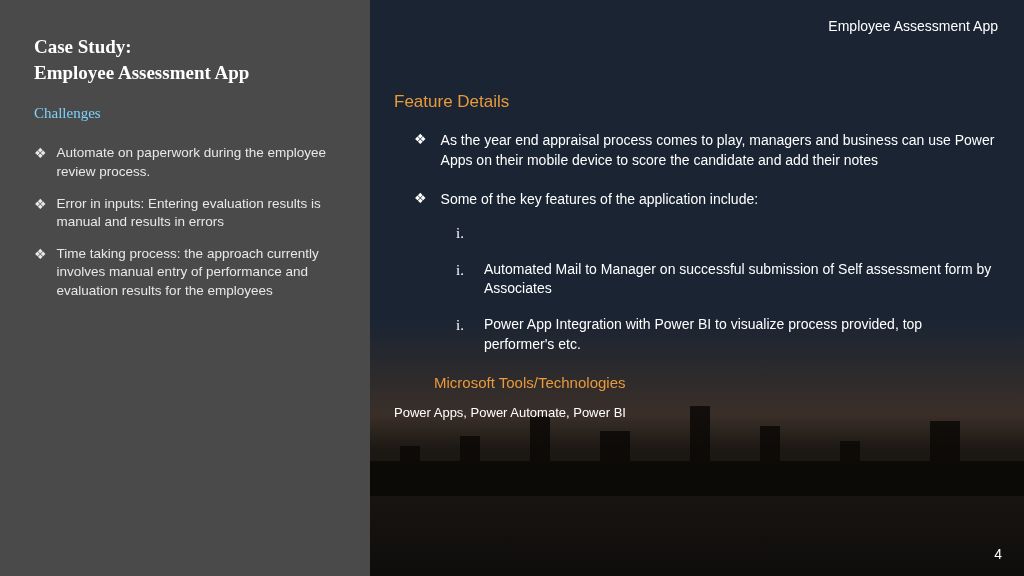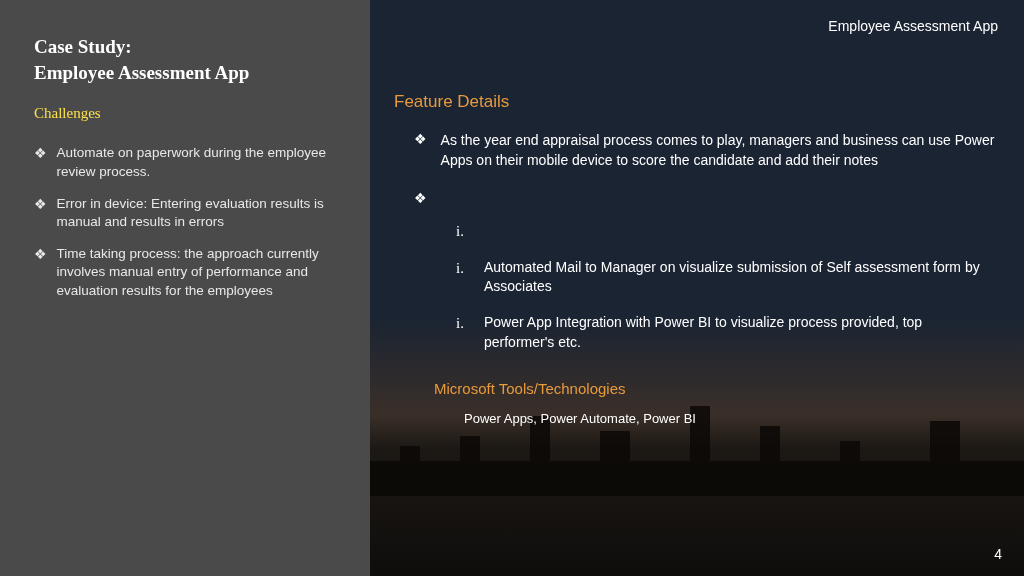--- a/index.html
+++ b/index.html
@@ -20,21 +20,21 @@
   .sidebar-title {
     font-family: Georgia, 'Times New Roman', serif;
     font-weight: bold;
     font-size: 19px;
     line-height: 1.35;
     color: #ffffff;
     margin-bottom: 20px;
   }
   .challenges-heading {
     font-family: Georgia, 'Times New Roman', serif;
-    color: #fde047;
+    color: #7dd3fc;
     font-size: 15px;
     margin-bottom: 22px;
   }
   .challenge-list {
     list-style: none;
   }
   .challenge-item {
     display: flex;
     align-items: flex-start;
     margin-bottom: 14px;
@@ -111,27 +111,26 @@
   }
   .roman {
     flex: 0 0 auto;
     width: 28px;
     font-family: Georgia, serif;
     font-size: 15px;
   }
   .tools-heading {
     color: #e89a3c;
     font-size: 15px;
-    margin-top: 28px;
+    margin-top: 20px;
     margin-left: 40px;
     margin-bottom: 14px;
   }
   .tools-text {
     font-size: 13px;
-    margin-left: 70px;
     color: #ffffff;
   }
   .page-number {
     position: absolute;
     bottom: 14px;
     right: 22px;
     font-size: 14px;
     color: #ffffff;
   }
 </style>
@@ -144,21 +143,21 @@
     <div>Employee Assessment App</div>
   </div>
   <div class="challenges-heading">Challenges</div>
   <ul class="challenge-list">
     <li class="challenge-item">
       <span class="diamond-bullet">❖</span>
       <span>Automate on paperwork during the employee review process.</span>
     </li>
     <li class="challenge-item">
       <span class="diamond-bullet">❖</span>
-      <span>Error in device: Entering evaluation results is manual and results in errors</span>
+      <span>Error in inputs: Entering evaluation results is manual and results in errors</span>
     </li>
     <li class="challenge-item">
       <span class="diamond-bullet">❖</span>
       <span>Time taking process: the approach currently involves manual entry of performance and evaluation results for the employees</span>
     </li>
   </ul>
 </div>
 
 <div class="main">
   <svg class="skyline" viewBox="0 0 654 120" preserveAspectRatio="none">
@@ -170,30 +169,31 @@
   <div class="content">
     <div class="feature-heading">Feature Details</div>
 
     <ul class="feature-list">
       <li class="feature-item">
         <span class="diamond-bullet">❖</span>
         <span>As the year end appraisal process comes to play, managers and business can use Power Apps on their mobile device to score the candidate and add their notes</span>
       </li>
       <li class="feature-item">
         <span class="diamond-bullet">❖</span>
+        <span>Some of the key features of the application include:</span>
       </li>
     </ul>
 
     <ul class="sub-list">
       <li class="sub-item">
         <span class="roman">i.</span>
       </li>
       <li class="sub-item">
         <span class="roman">i.</span>
-        <span>Automated Mail to Manager on visualize submission of Self assessment form by Associates</span>
+        <span>Automated Mail to Manager on successful submission of Self assessment form by Associates</span>
       </li>
       <li class="sub-item">
         <span class="roman">i.</span>
         <span>Power App Integration with Power BI to visualize process provided, top performer's etc.</span>
       </li>
     </ul>
 
     <div class="tools-heading">Microsoft Tools/Technologies</div>
     <div class="tools-text">Power Apps, Power Automate, Power BI</div>
   </div>

